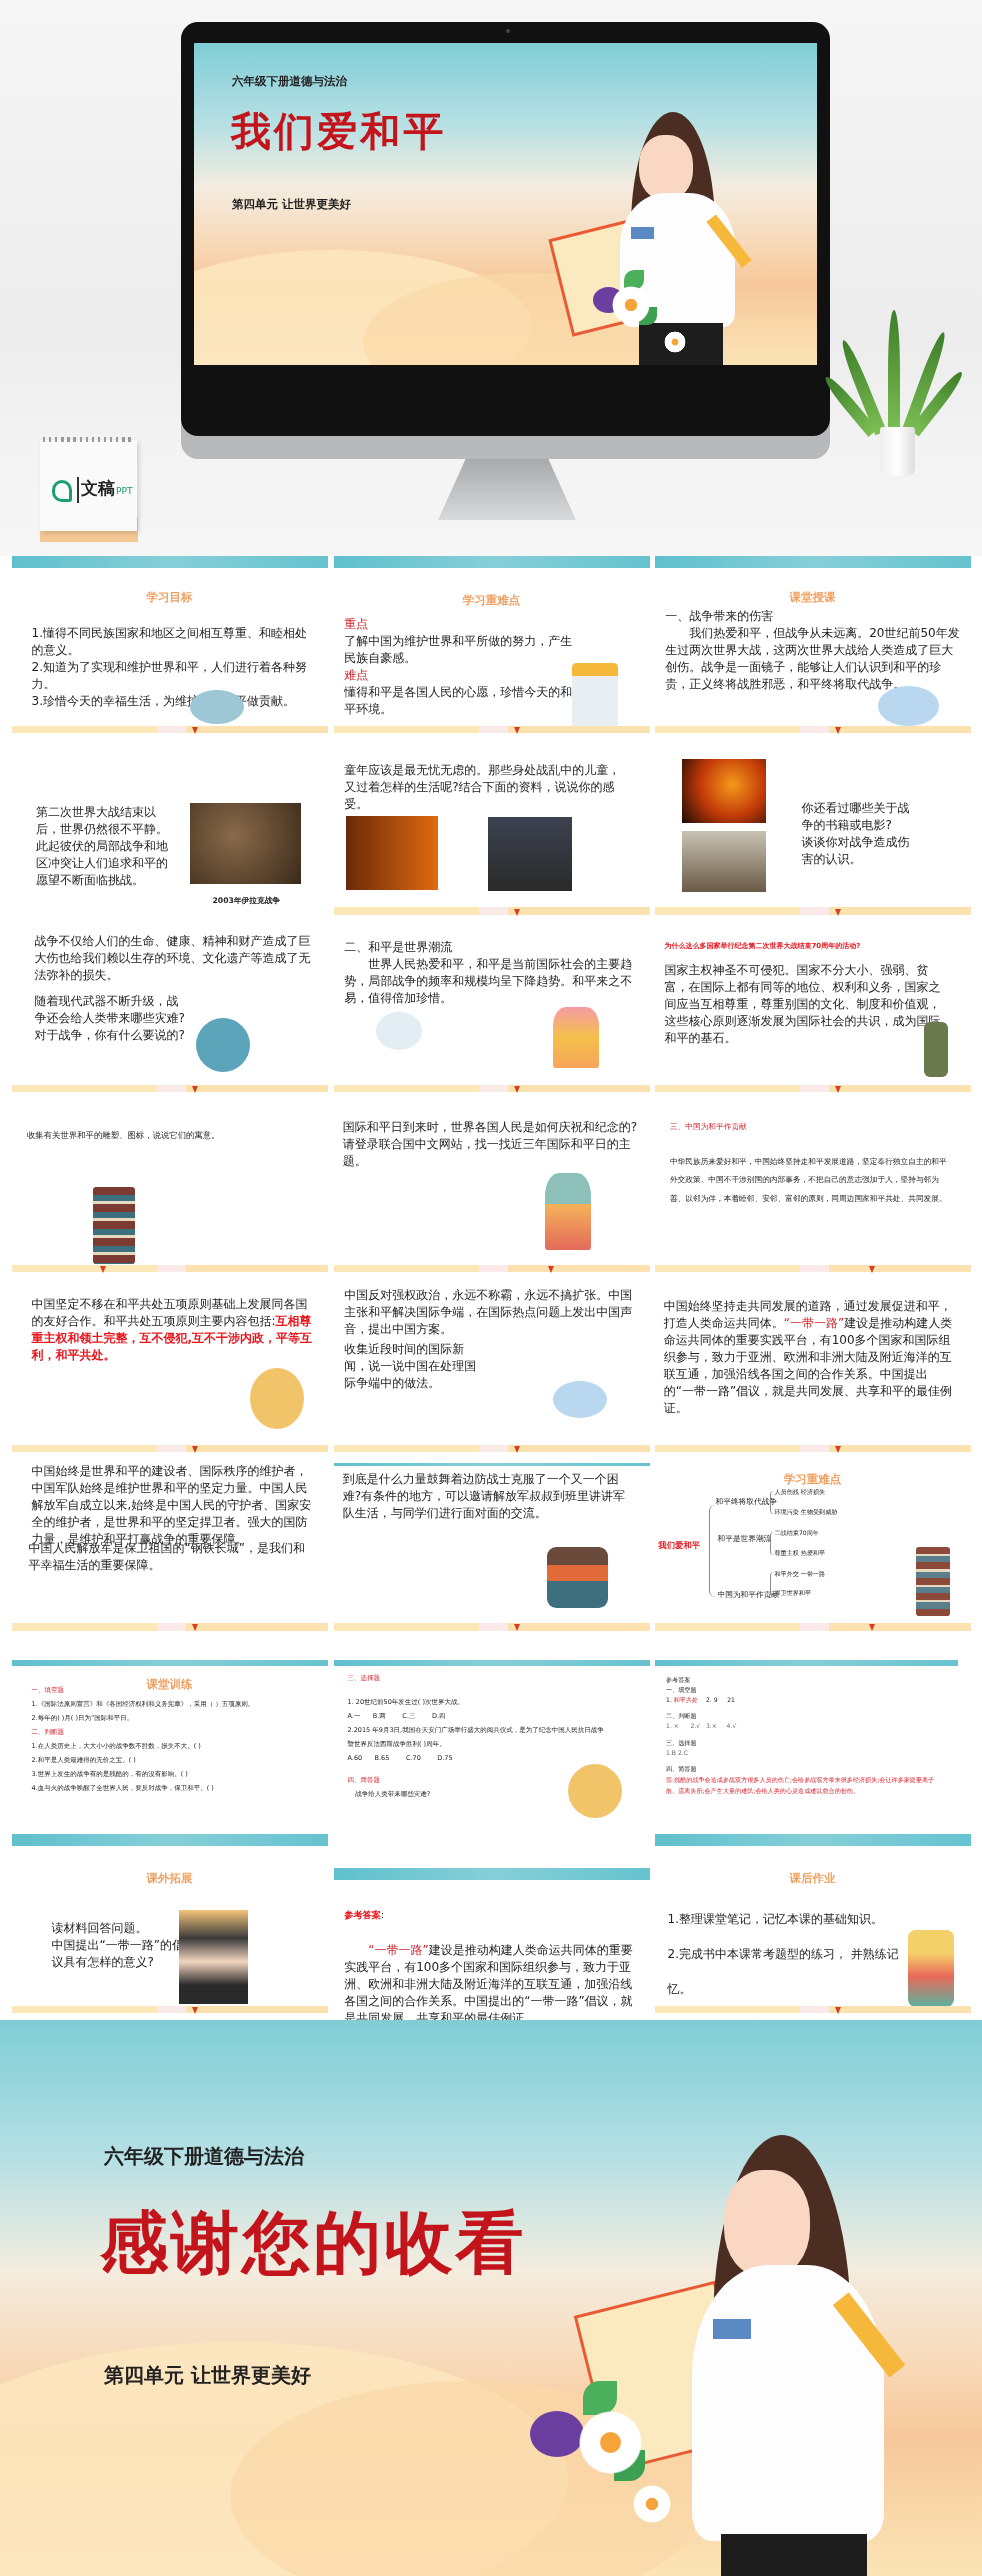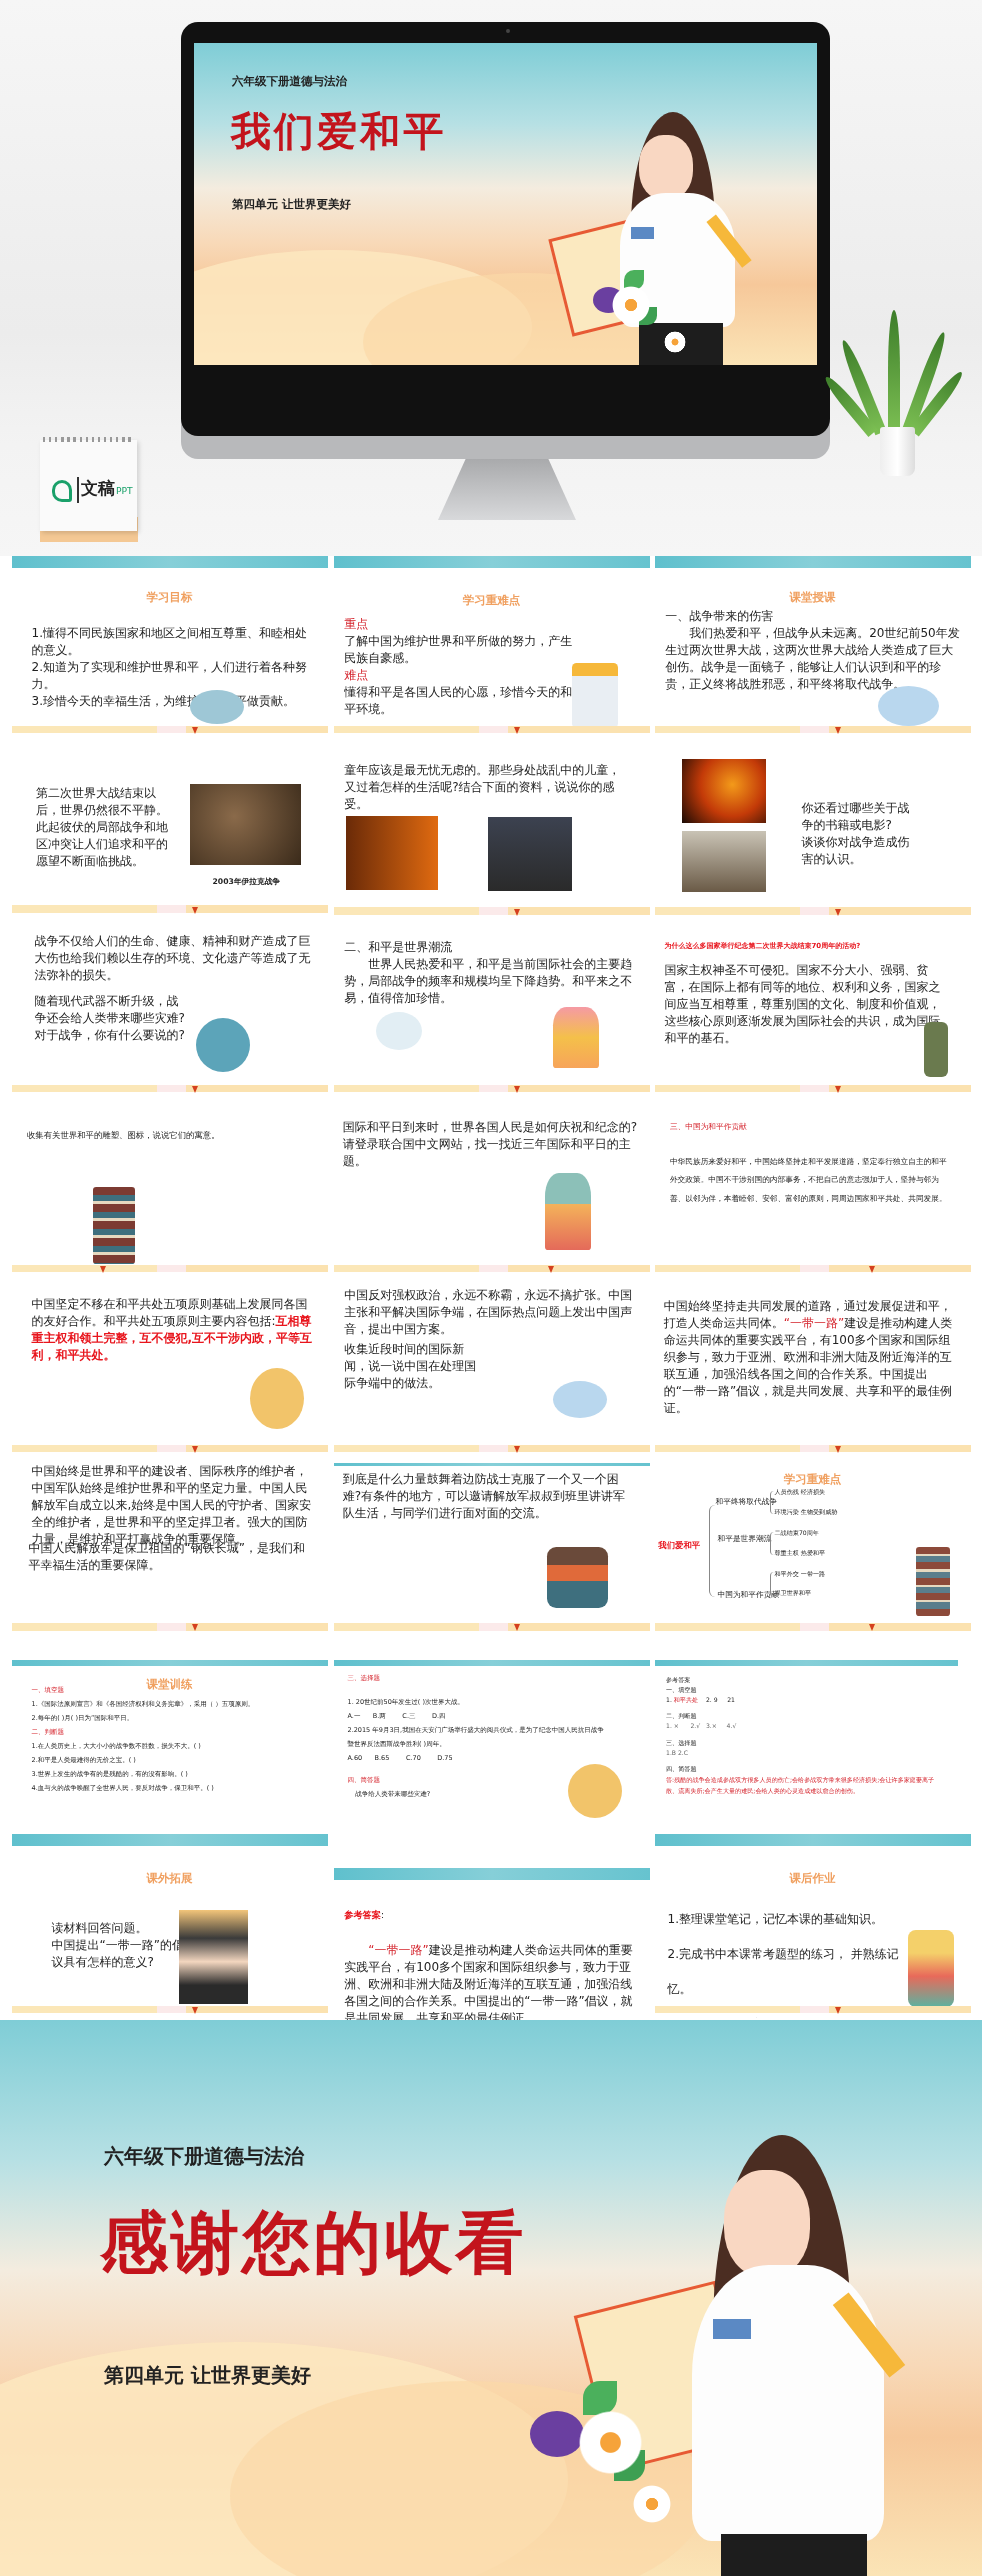--- a/index.html
+++ b/index.html
@@ -138,21 +138,21 @@
     <div class="txt" style="left:10.7px;top:52px;width:299px">
       <div>一、战争带来的伤害</div>
       <div style="text-indent:2em">我们热爱和平，但战争从未远离。20世纪前50年发生过两次世界大战，这两次世界大战给人类造成了巨大创伤。战争是一面镜子，能够让人们认识到和平的珍贵，正义终将战胜邪恶，和平终将取代战争。</div>
     </div>
     <div class="art" style="left:223px;top:130px;width:61px;height:40px;background:#b9d7ee"></div>
     <div class="foot">
         <div class="tri"></div>
       </div>
   </div>
 
-  <div class="slide" style="left:0;top:187px;height:173px">
+  <div class="slide" style="left:0;top:206px;height:173px">
     <div class="txt" style="left:24.6px;top:42px;width:138px">第二次世界大战结束以后，世界仍然很不平静。此起彼伏的局部战争和地区冲突让人们追求和平的愿望不断面临挑战。</div>
     <div class="photo" style="left:178px;top:41px;width:111px;height:81px;background:radial-gradient(circle at 40% 40%,#8a6a4a,#3a2a1a)"></div>
     <div class="caption" style="left:201px;top:134px">2003年伊拉克战争</div>
     <div class="foot" style="bottom:3.1px">
         <div class="tri"></div>
       </div>
   </div>
 
   <div class="slide" style="left:322px;top:189px;height:173px">
     <div class="txt" style="left:10.7px;top:17px;width:284px">童年应该是最无忧无虑的。那些身处战乱中的儿童，又过着怎样的生活呢?结合下面的资料，说说你的感受。</div>

